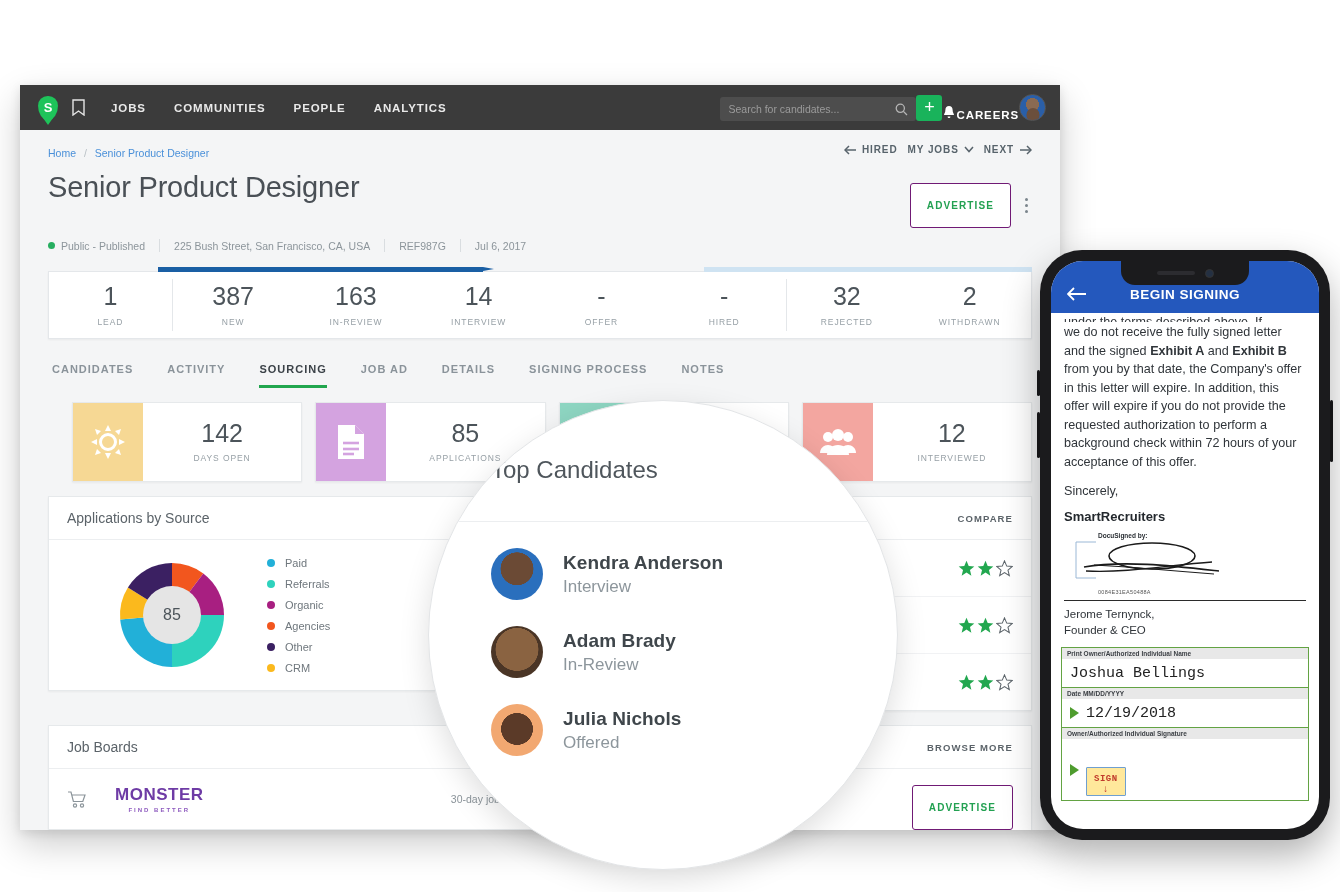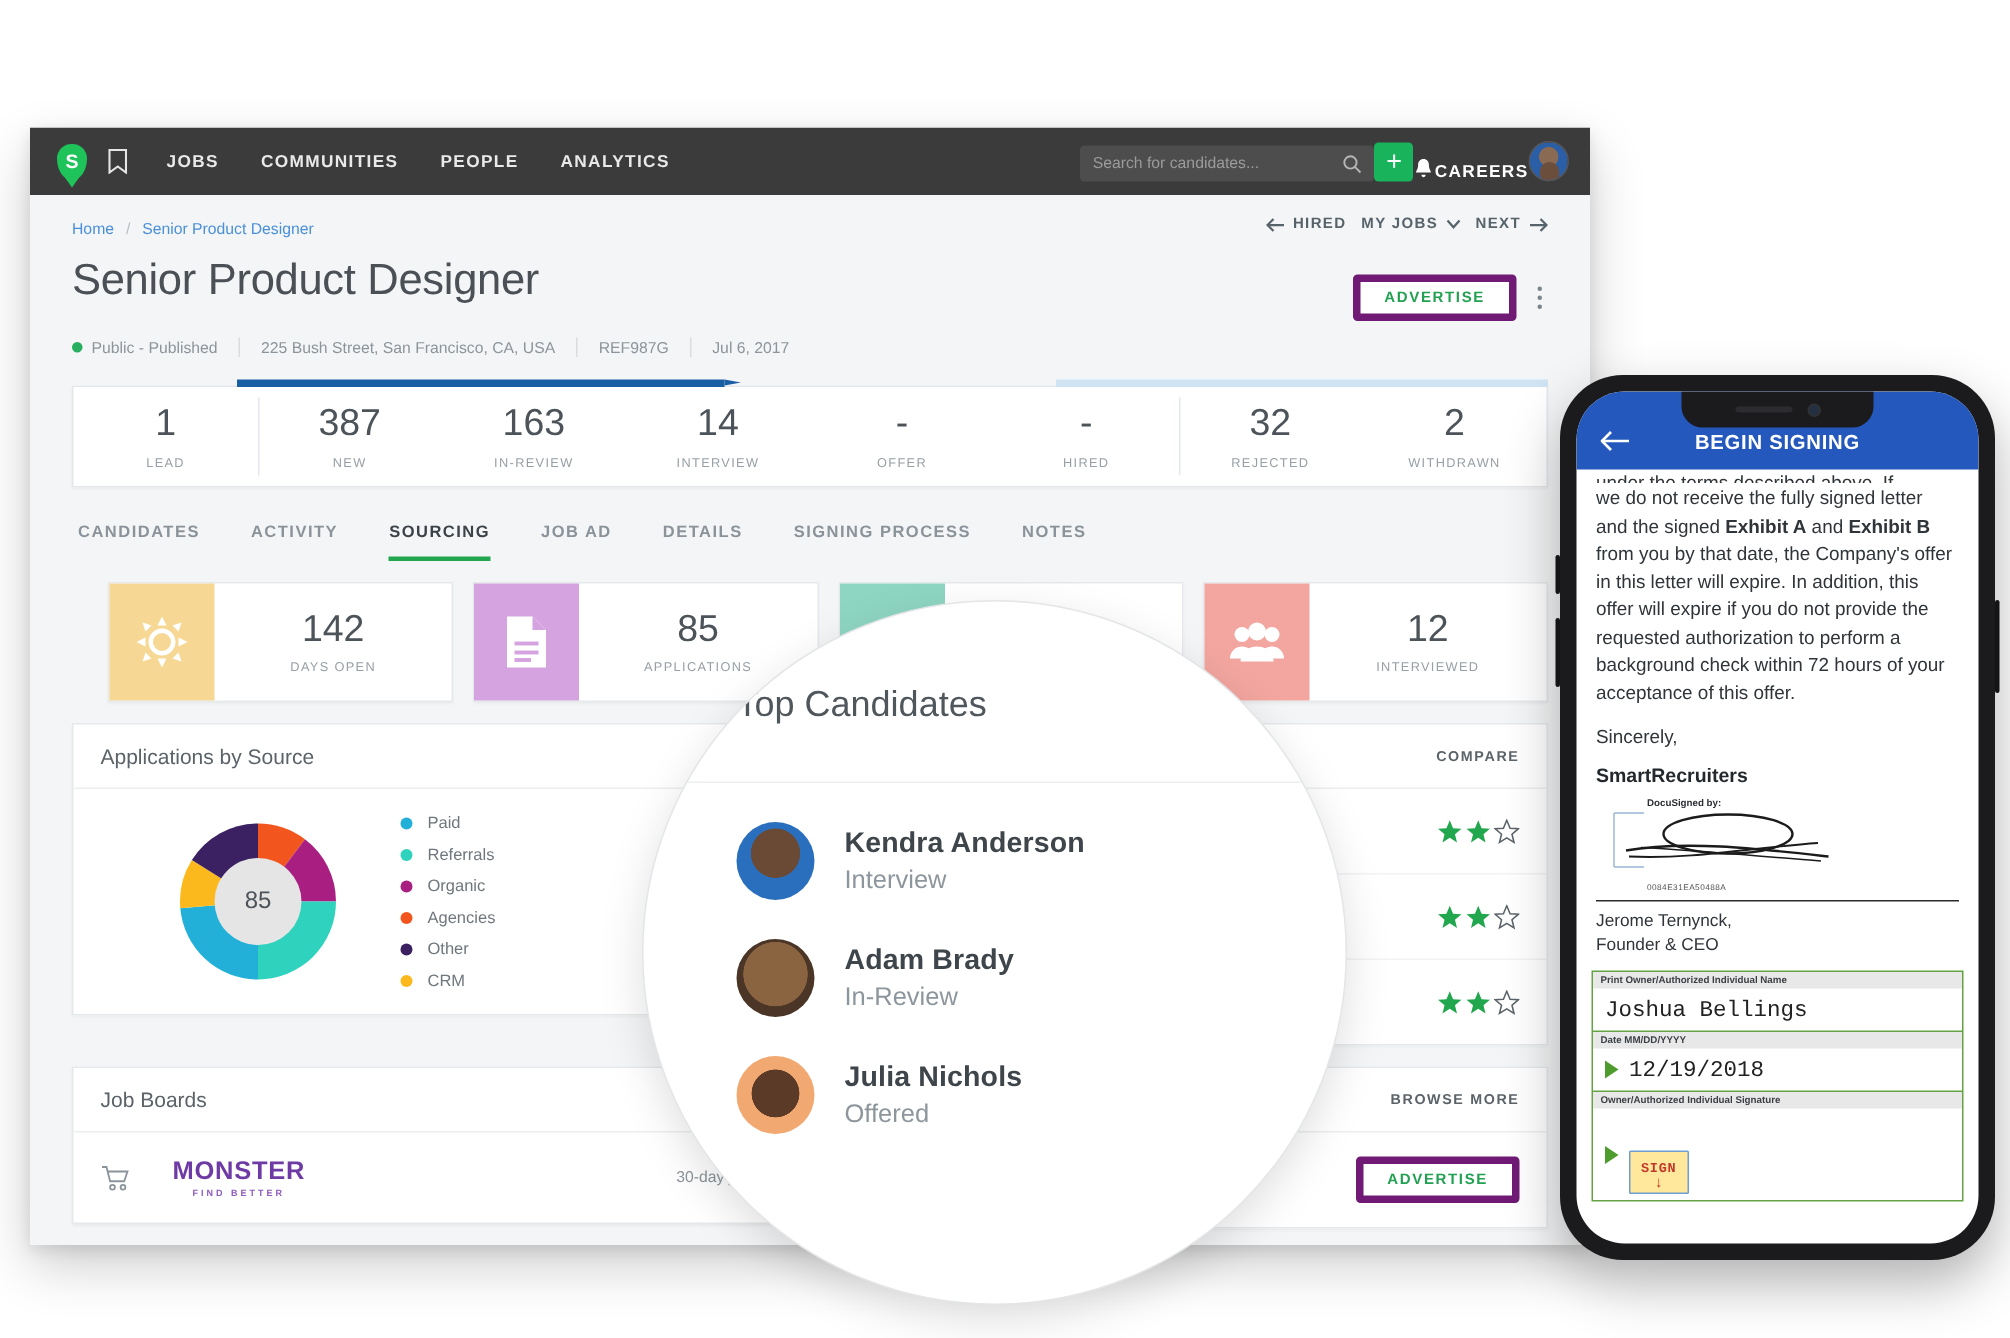--- a/index.html
+++ b/index.html
@@ -81,23 +81,23 @@
   .navbtns { margin-left: auto; display: flex; gap: 10px; }
   .pill {
     font-size: 10px; font-weight: bold; letter-spacing: .9px; color: #57636b;
     display: flex; align-items: center; gap: 5px; cursor: pointer; white-space: nowrap;
   }
 
   .titlerow { display: flex; align-items: flex-start; margin-top: 12px; }
   .jobtitle { font-size: 29px; color: #4a5056; font-weight: normal; letter-spacing: -.2px; }
   .titleright { margin-left: auto; display: flex; align-items: center; gap: 10px; padding-top: 12px; }
   .adv-btn {
-    border: 5px solid #701a75; color: #23a152; background: #fff;
+    border: 1px solid #701a75; color: #23a152; background: #fff;
     font-size: 10px; font-weight: bold; letter-spacing: 1.1px;
-    padding: 5px 16px; border-radius: 3px; cursor: pointer;
+    padding: 16px 16px; border-radius: 3px; cursor: pointer;
   }
   .kebab { display: flex; flex-direction: column; gap: 3px; cursor: pointer; padding: 4px; }
   .kebab i { width: 3px; height: 3px; background: #7b858c; border-radius: 50%; display: block; }
 
   .metarow { display: flex; align-items: center; margin-top: 11px; font-size: 10.5px; color: #8c959b; }
   .metarow .dot { width: 7px; height: 7px; border-radius: 50%; background: #27ae60; margin-right: 6px; }
   .metarow .vsep { width: 1px; height: 13px; background: #d9dde0; margin: 0 14px; }
 
   
   .pipewrap { margin-top: 19px; position: relative; }

